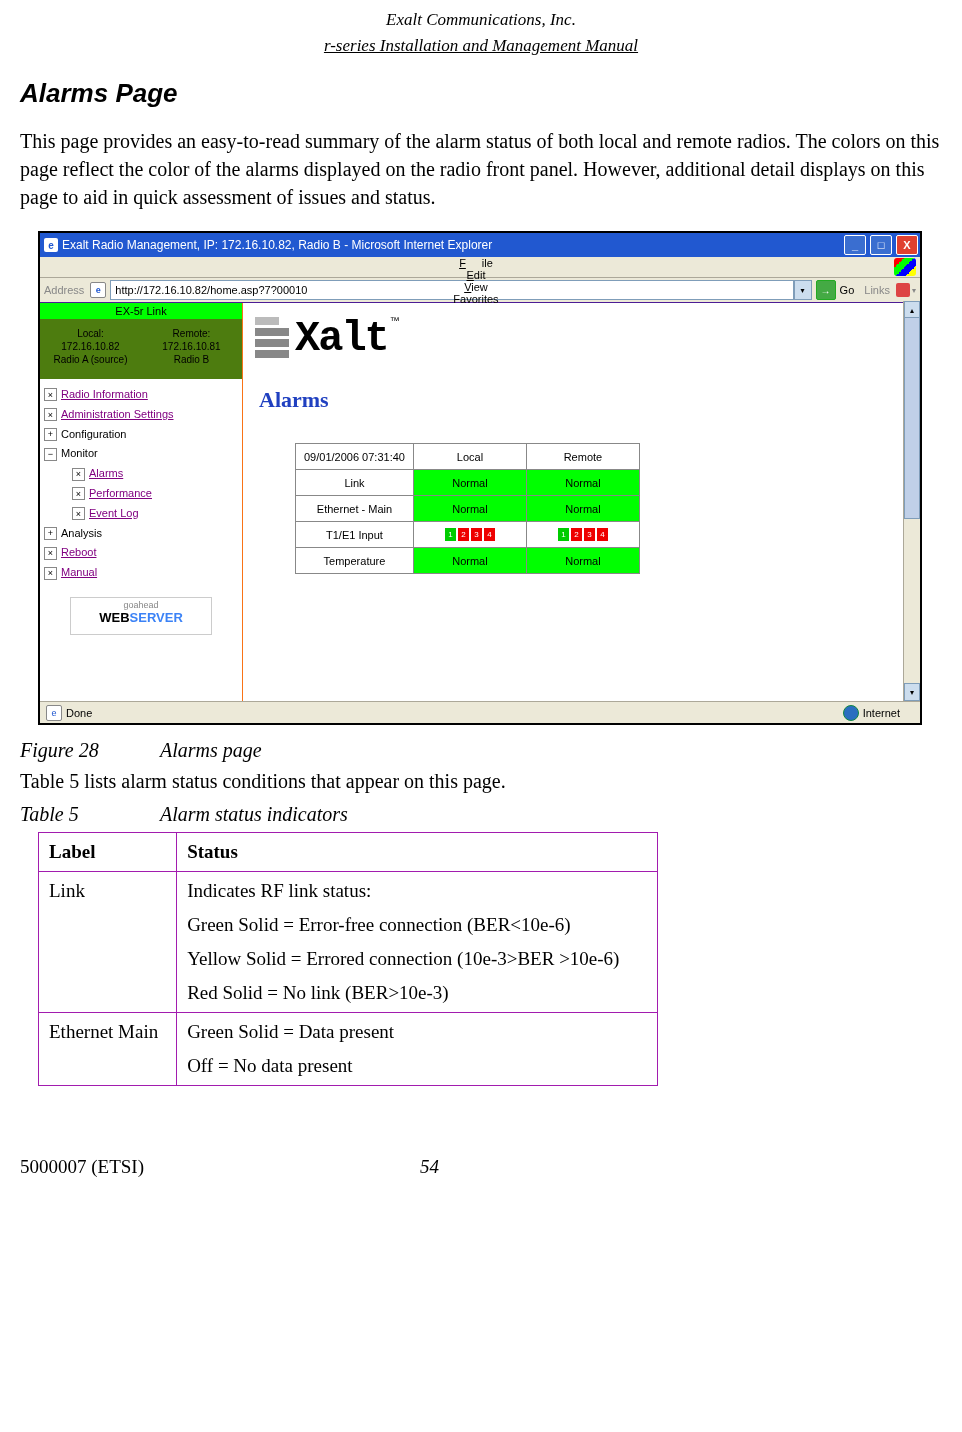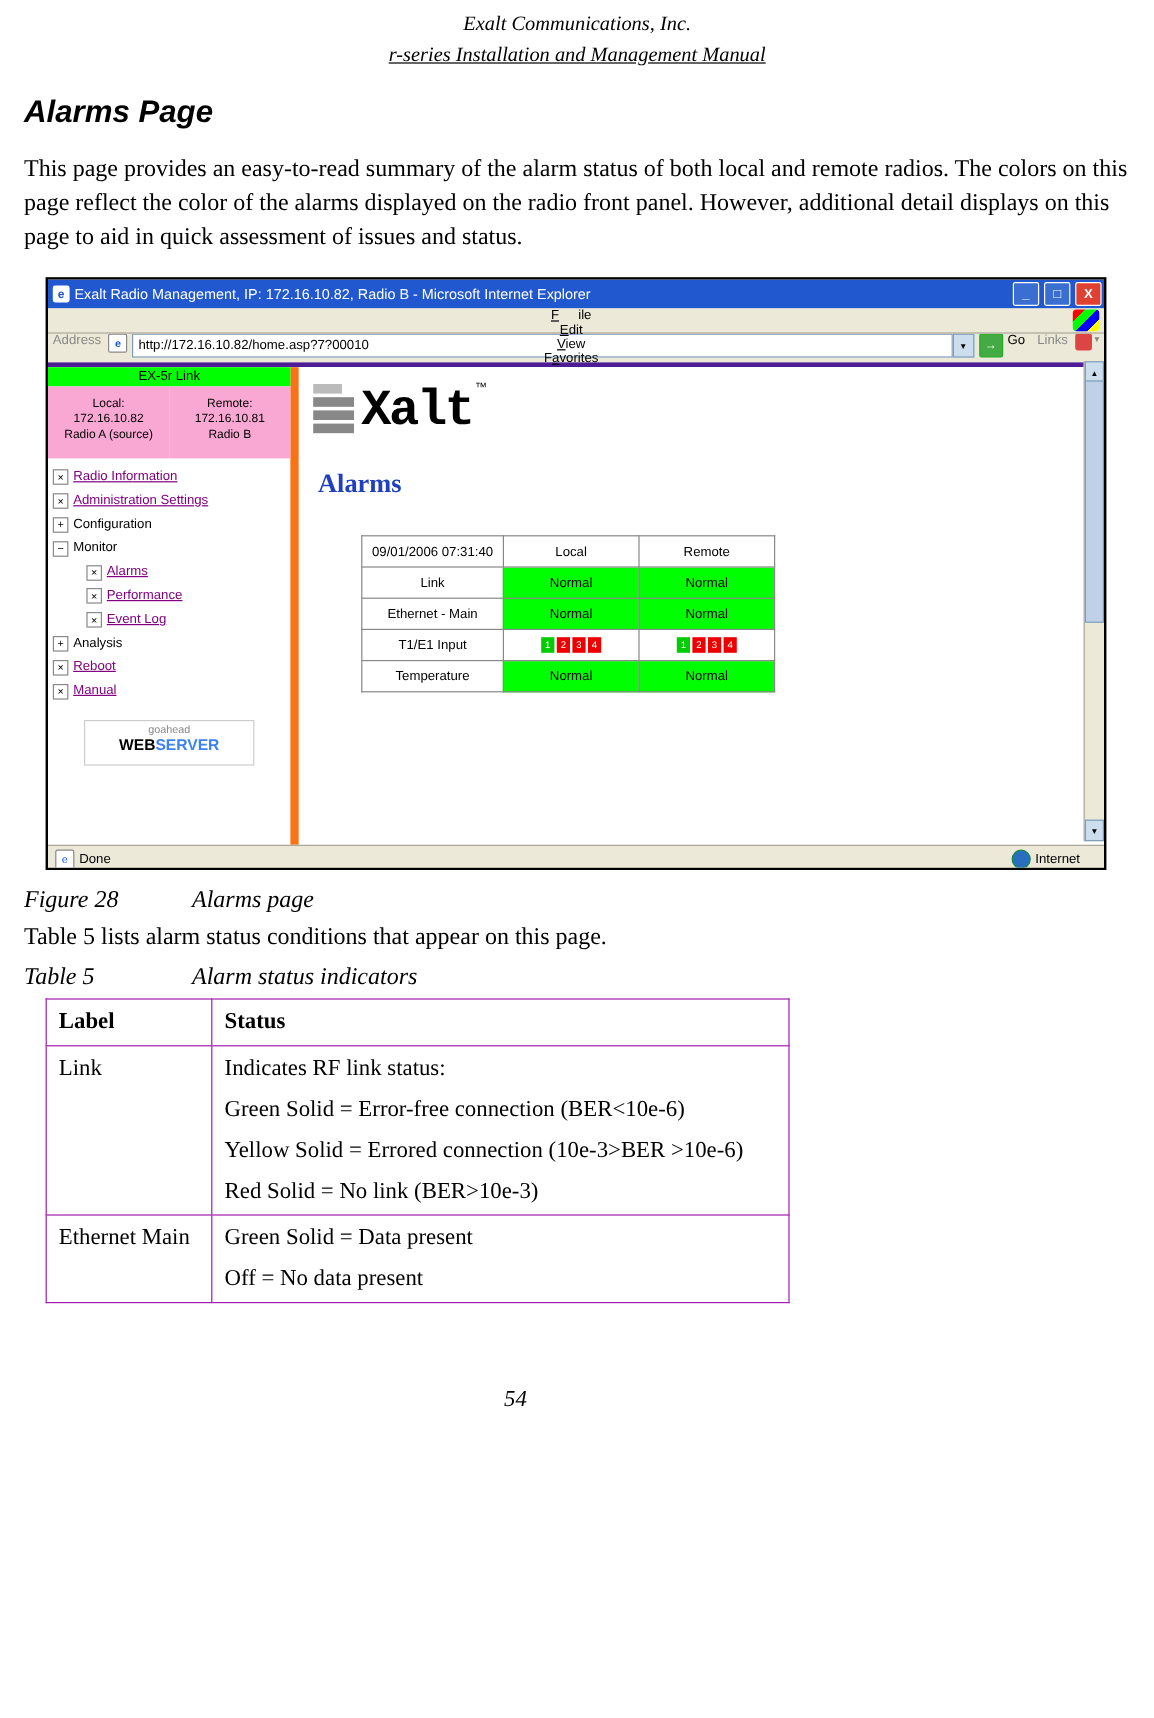--- a/index.html
+++ b/index.html
@@ -73,44 +73,44 @@
     border-bottom:1px solid #aca899;position:relative;flex-direction:column;
   }
   .menubar span { margin-right:16px; }
   .menubar span u { text-decoration:underline; }
   .winflag {
     position:absolute;right:4px;top:1px;width:22px;height:18px;
     background:linear-gradient(135deg,#f00 0 25%,#0f0 25% 50%,#00f 50% 75%,#ff0 75%);
     border-radius:3px;
   }
   .addressbar {
-    background:#ece9d8;height:24px;display:flex;align-items:flex-start;padding:0 4px;font-size:11px;
-    border-bottom:4px solid #4c1d95;
+    background:#ece9d8;height:24px;display:flex;align-items:center;padding:0 4px;font-size:11px;
+    border-bottom:1px solid #4c1d95;
   }
   .addr-label { color:#888;margin-right:6px; }
   .addr-icon { width:14px;height:14px;border:1px solid #888;border-radius:2px;margin-right:4px;background:#fff;
     display:flex;align-items:center;justify-content:center;color:#2158d0;font-size:9px;font-weight:bold;}
   .addr-input {
     flex:1;background:#fff;border:1px solid #7f9db9;height:18px;padding:0 4px;display:flex;align-items:center;
   }
   .addr-drop { width:16px;height:18px;background:#cde;border:1px solid #7f9db9;display:flex;align-items:center;justify-content:center;font-size:8px; }
   .go-btn { width:18px;height:18px;background:#4a4;border:1px solid #2a2;border-radius:2px;margin:0 4px;
     display:flex;align-items:center;justify-content:center;color:#fff;font-weight:bold;font-size:10px;}
   .go-text { font-size:11px;margin-right:10px; }
   .links-text { font-size:11px;margin-right:6px;color:#888; }
   .links-icon { width:14px;height:14px;background:#d44;border-radius:2px;margin-right:2px; }
   .links-drop { font-size:8px;color:#888; }
   .content-area {
     display:flex;height:398px;background:#fff;
   }
-  .left-panel { width:202px;border-right:7px solid #f97316;background:#fff;font-size:11px;position:relative; }
+  .left-panel { width:202px;border-right:1px solid #f97316;background:#fff;font-size:11px;position:relative; }
   .link-label { background:#0f0;color:#000;text-align:center;padding:2px 0;font-size:11px; }
   .radio-boxes { display:flex; }
   .radio-box {
-    width:101px;height:52px;background:#f9a8d4;color:#000;text-align:center;padding-top:8px;
+    width:101px;height:52px;background:#4d7c0f;color:#000;text-align:center;padding-top:8px;
     font-size:10px;line-height:1.3;border:0;
   }
   .nav-tree { padding:6px 4px;font-size:11px;line-height:1.8; }
   .nav-item { display:flex;align-items:center; }
   .nav-exp { width:11px;height:11px;border:1px solid #888;display:inline-flex;align-items:center;justify-content:center;font-size:9px;margin-right:4px;background:#fff; }
   .nav-link { color:#800080;text-decoration:underline; }
   .nav-plain { color:#000; }
   .nav-sub { margin-left:28px; }
   .webserver-box {
     margin:8px auto 0 auto;width:140px;height:34px;border:1px solid #ccc;background:#fff;
@@ -399,15 +399,16 @@
         <td>
           <p>Green Solid = Data present</p>
           <p>Off = No data present</p>
         </td>
       </tr>
     </tbody>
 </table>
 
 <div class="footer">
   <div class="footer-left">
+    <div>5000007 (ETSI)</div>
   </div>
   <div class="footer-mid">54</div>
 </div>
 
 </body></html>

